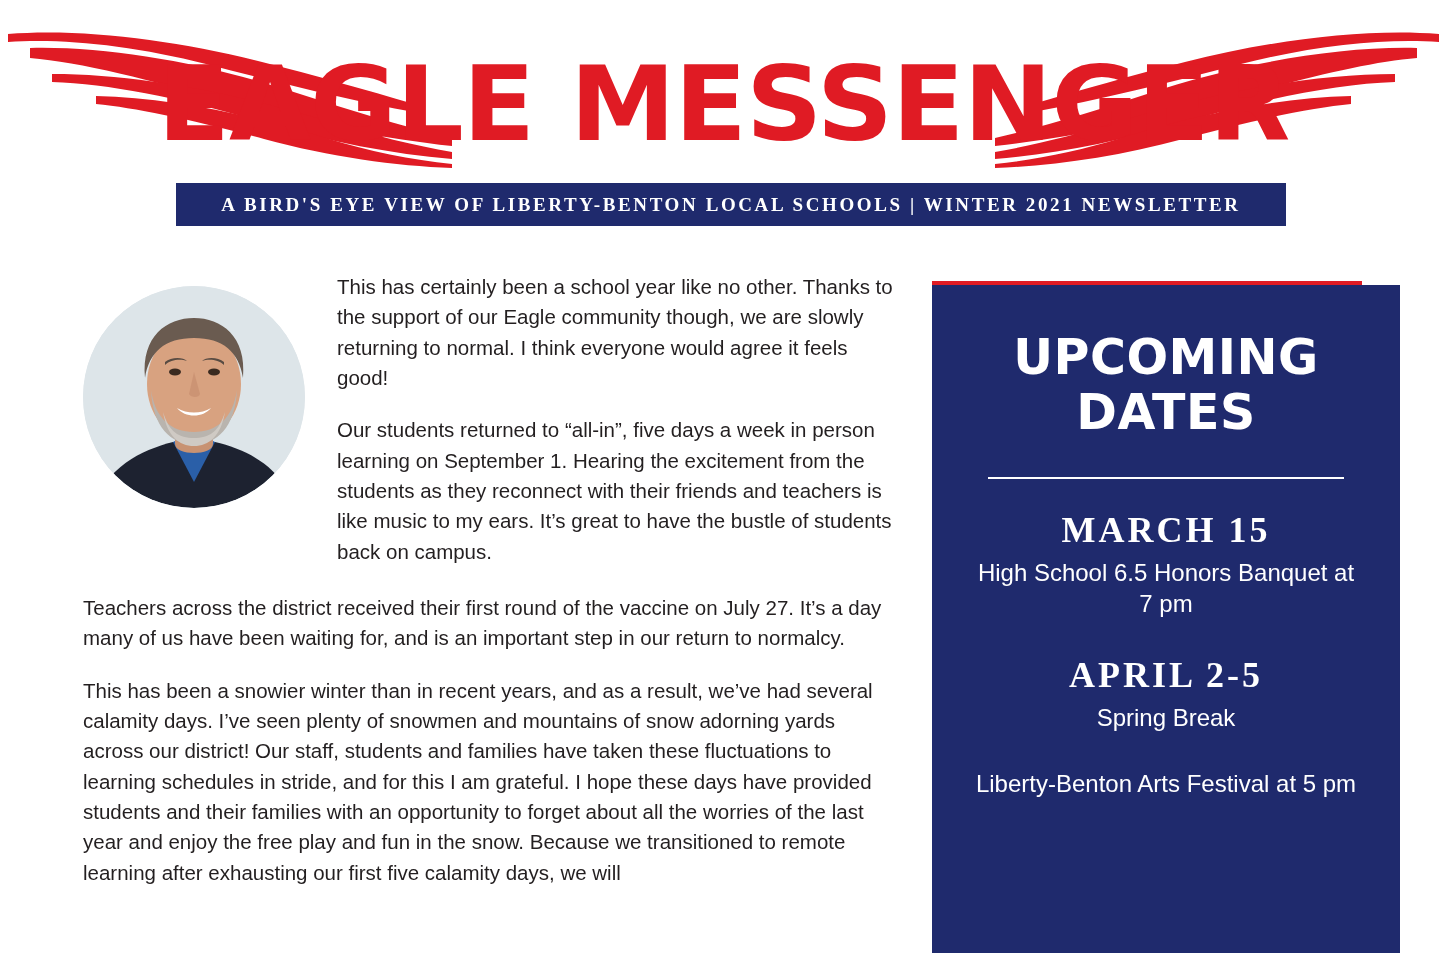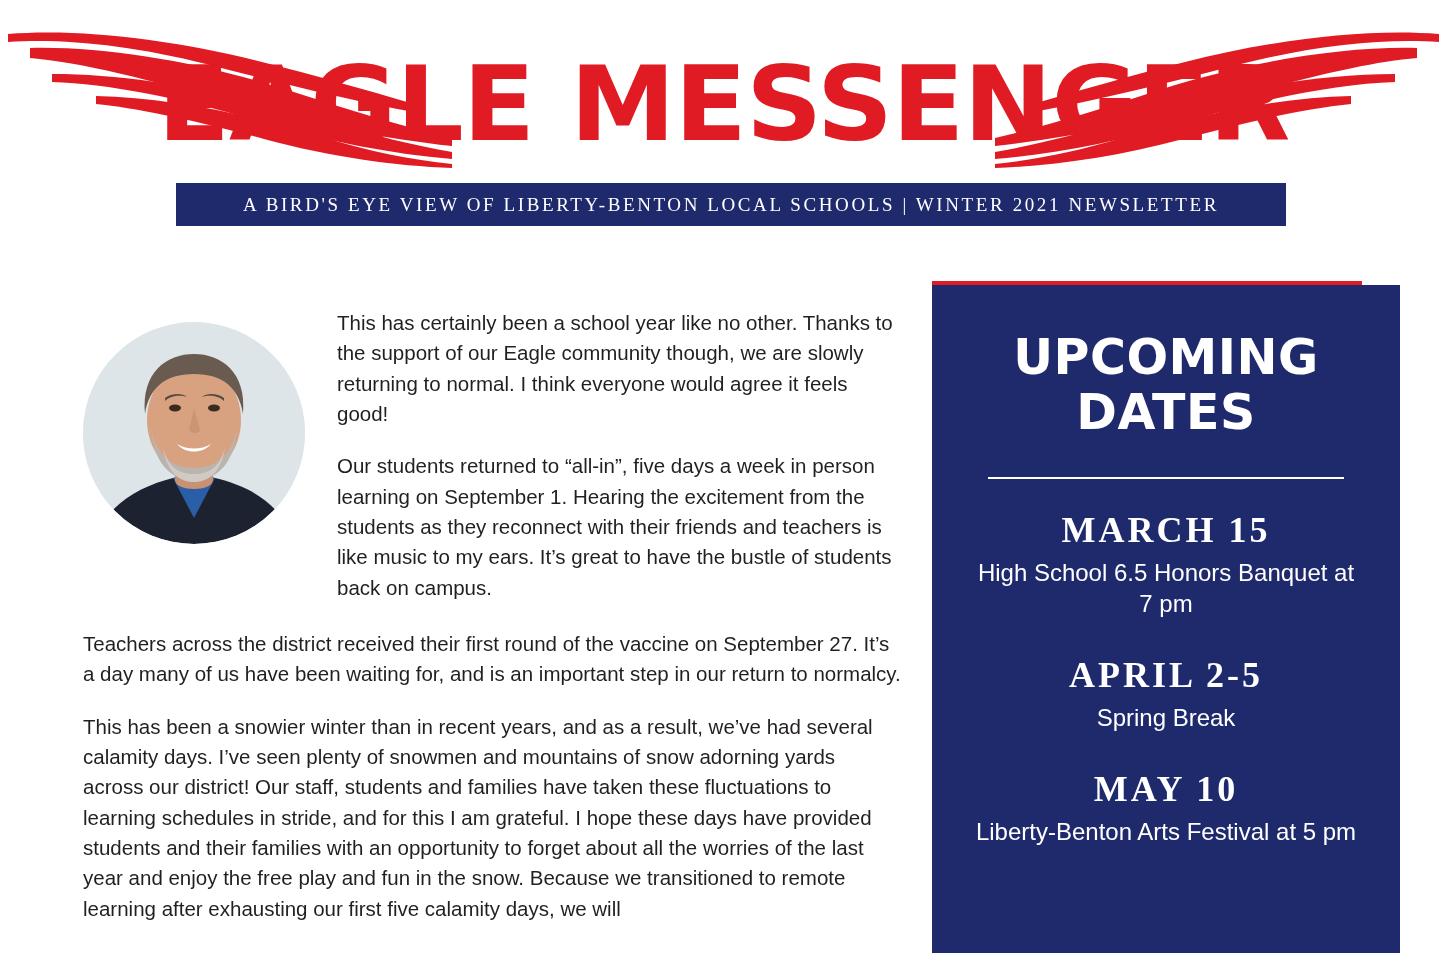--- a/index.html
+++ b/index.html
@@ -53,21 +53,21 @@
     width: 1110px;
     height: 43px;
     background: #1f2a6d;
     display: flex;
     align-items: center;
     justify-content: center;
   }
   .subtitle-text {
     color: #ffffff;
     font-family: "Liberation Serif", serif;
-    font-weight: normal;
+    font-weight: bold;
     font-size: 19px;
     letter-spacing: 2.6px;
     white-space: nowrap;
   }
 
   
   .content {
     position: absolute;
     top: 272px;
     left: 0;
@@ -78,21 +78,20 @@
   .left-col {
     position: absolute;
     left: 83px;
     top: 0;
     width: 818px;
   }
 
   .intro-row {
     display: flex;
     align-items: flex-start;
-    margin-top: 36px;
   }
   .portrait {
     width: 222px;
     height: 222px;
     border-radius: 50%;
     overflow: hidden;
     flex: 0 0 222px;
     margin-top: 14px;
     background: #dfe6ea;
     position: relative;
@@ -239,40 +238,39 @@
         </svg>
       </div>
 
       <div class="intro-text">
         <p class="body-text">This has certainly been a school year like no other. Thanks to the support of our Eagle community though, we are slowly returning to normal. I think everyone would agree it feels good!</p>
         <p class="body-text">Our students returned to “all-in”, five days a week in person learning on September 1. Hearing the excitement from the students as they reconnect with their friends and teachers is like music to my ears. It’s great to have the bustle of students back on campus.</p>
       </div>
     </div>
 
     <div class="below-text">
-      <p class="body-text">Teachers across the district received their first round of the vaccine on September 27. It’s a day many of us have been waiting for, and is an important step in our return to normalcy.</p>
+      <p class="body-text">Teachers across the district received their first round of the vaccine on July 27. It’s a day many of us have been waiting for, and is an important step in our return to normalcy.</p>
       <p class="body-text">This has been a snowier winter than in recent years, and as a result, we’ve had several calamity days. I’ve seen plenty of snowmen and mountains of snow adorning yards across our district! Our staff, students and families have taken these fluctuations to learning schedules in stride, and for this I am grateful. I hope these days have provided students and their families with an opportunity to forget about all the worries of the last year and enjoy the free play and fun in the snow. Because we transitioned to remote learning after exhausting our first five calamity days, we will</p>
     </div>
   </div>
 
   <div class="dates-top-rule"></div>
 
   <div class="dates-panel">
     <div class="dates-title">UPCOMING DATES</div>
     <div class="divider"></div>
 
     <div class="dates-list">
       <div class="date-item">
         <div class="date-label">MARCH 15</div>
         <div class="date-desc">High School 6.5 Honors Banquet at 7 pm</div>
       </div>
       <div class="date-item">
         <div class="date-label">APRIL 2-5</div>
         <div class="date-desc">Spring Break</div>
       </div>
       <div class="date-item">
-        <div class="date-label">MAY 10</div>
         <div class="date-desc">Liberty-Benton Arts Festival at 5 pm</div>
       </div>
     </div>
   </div>
 
 </div>
 
 </body></html>

